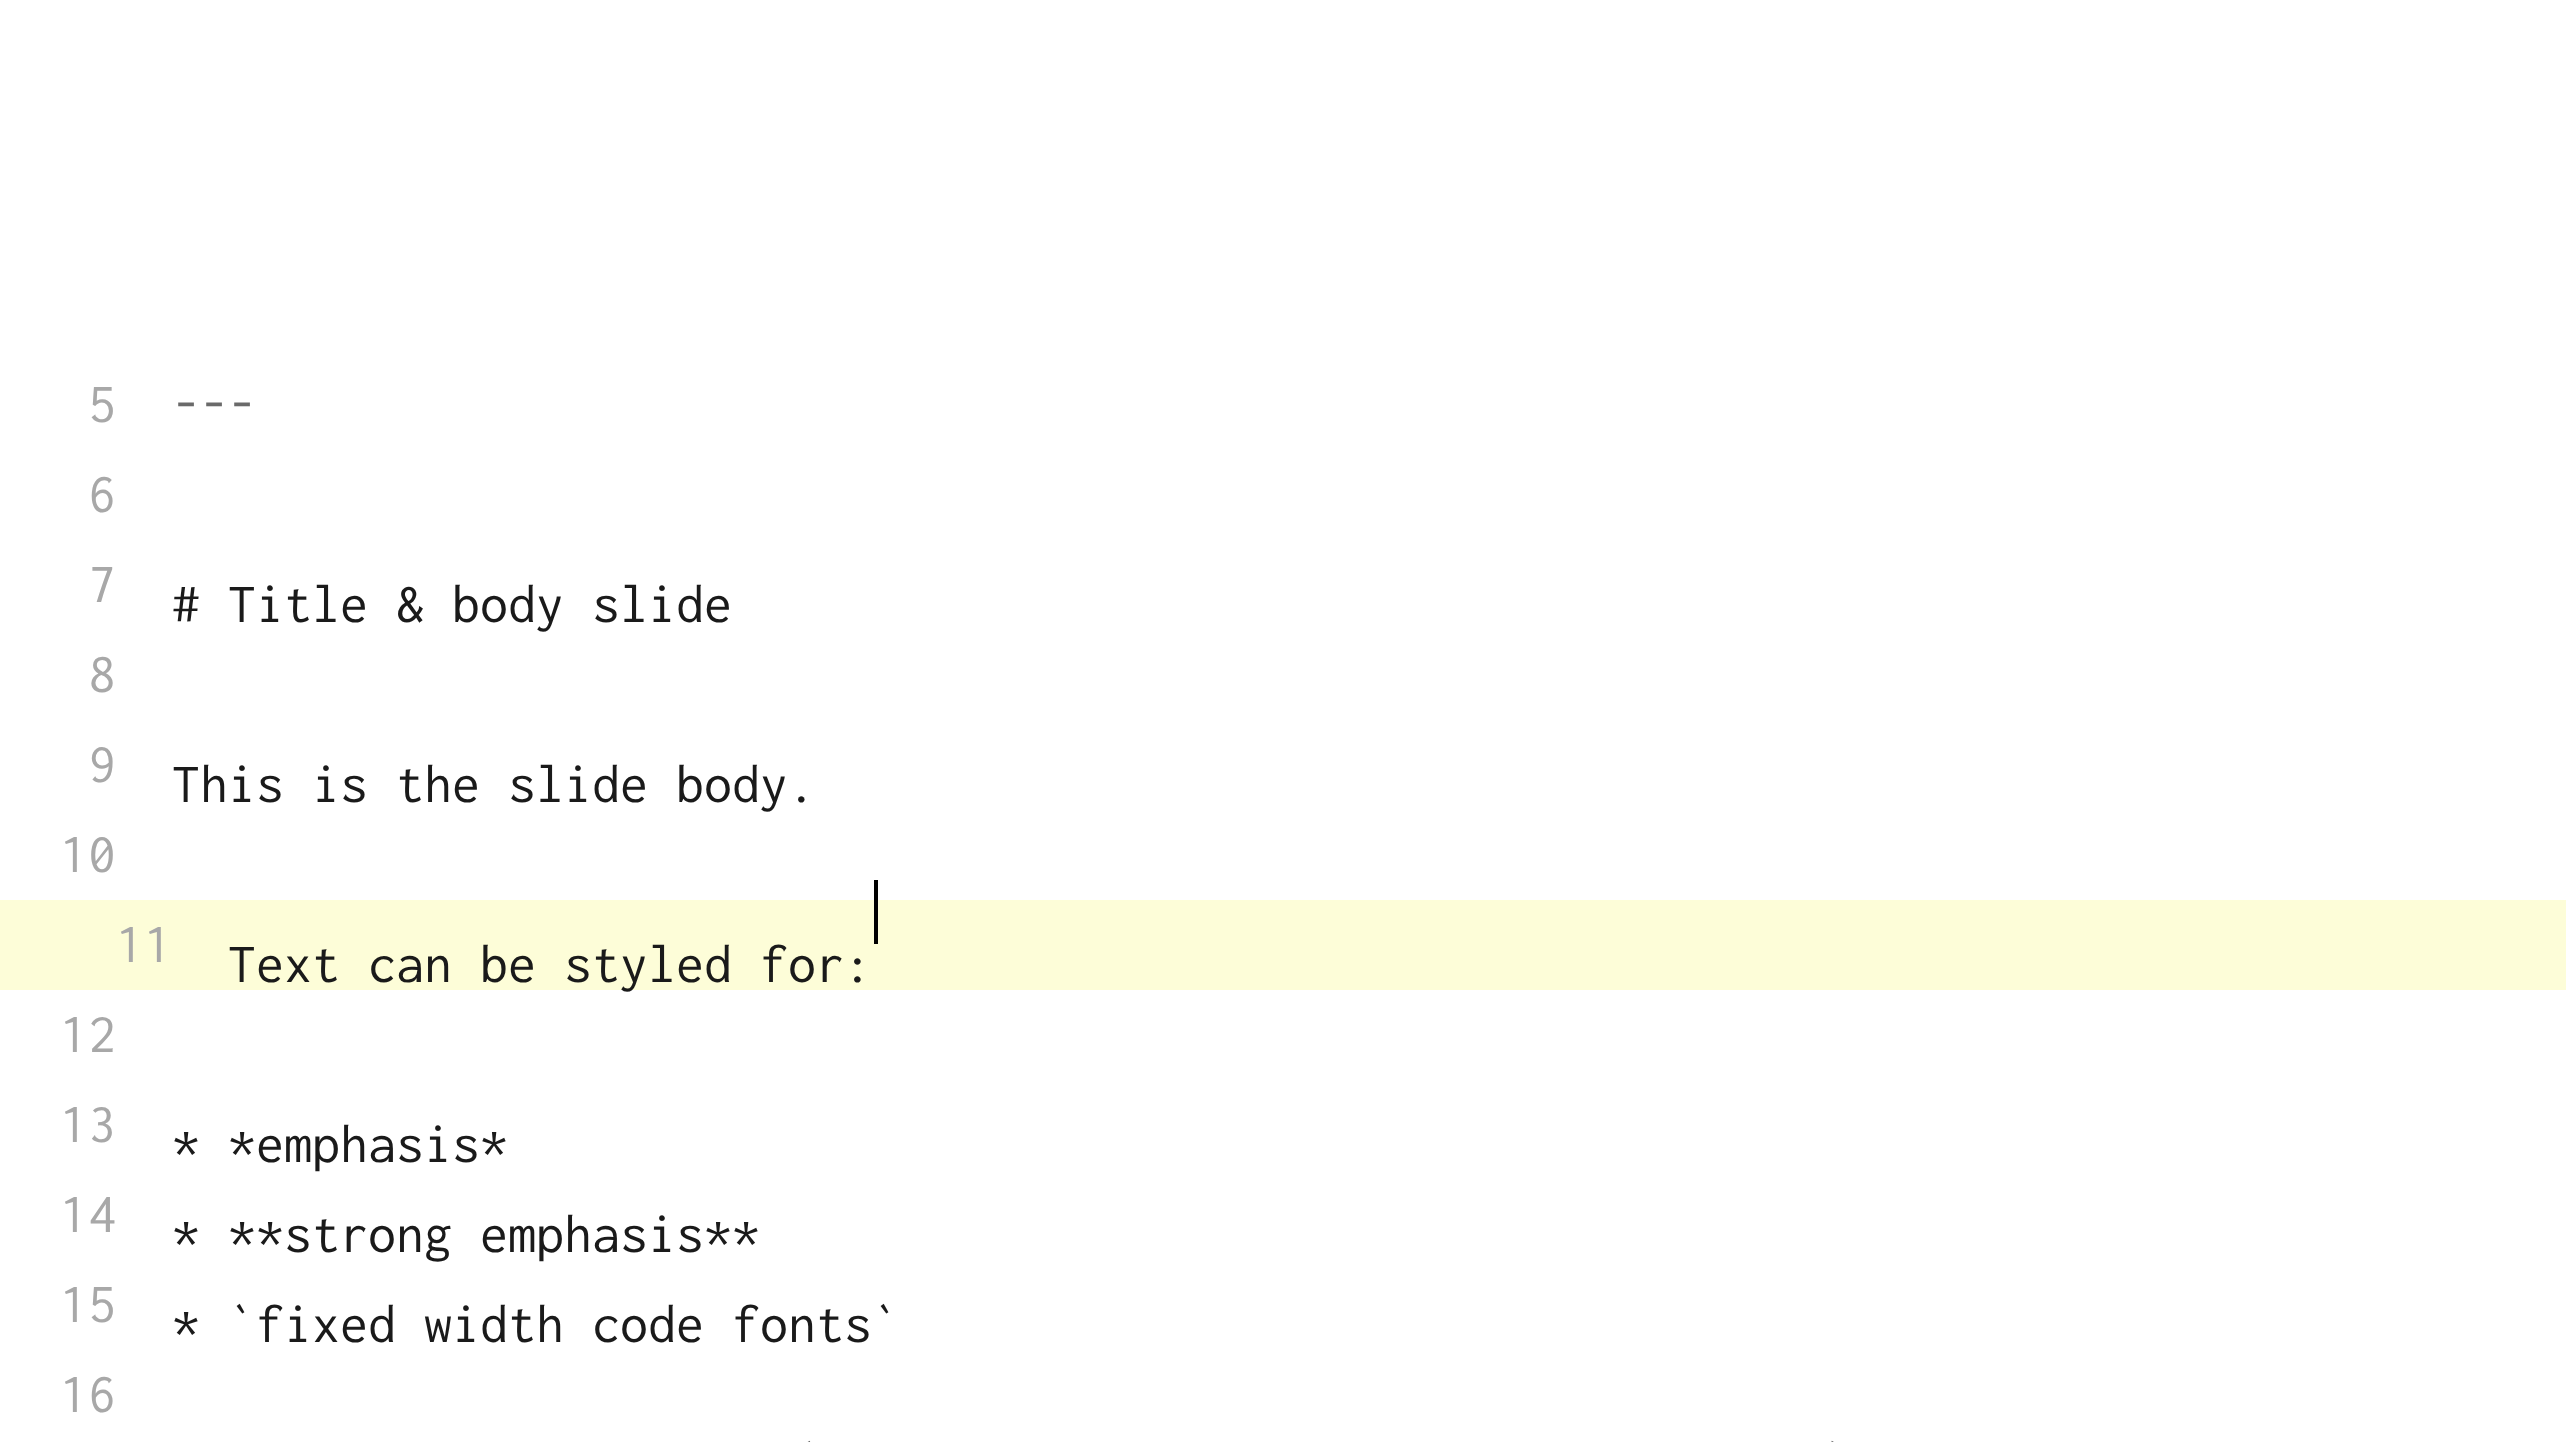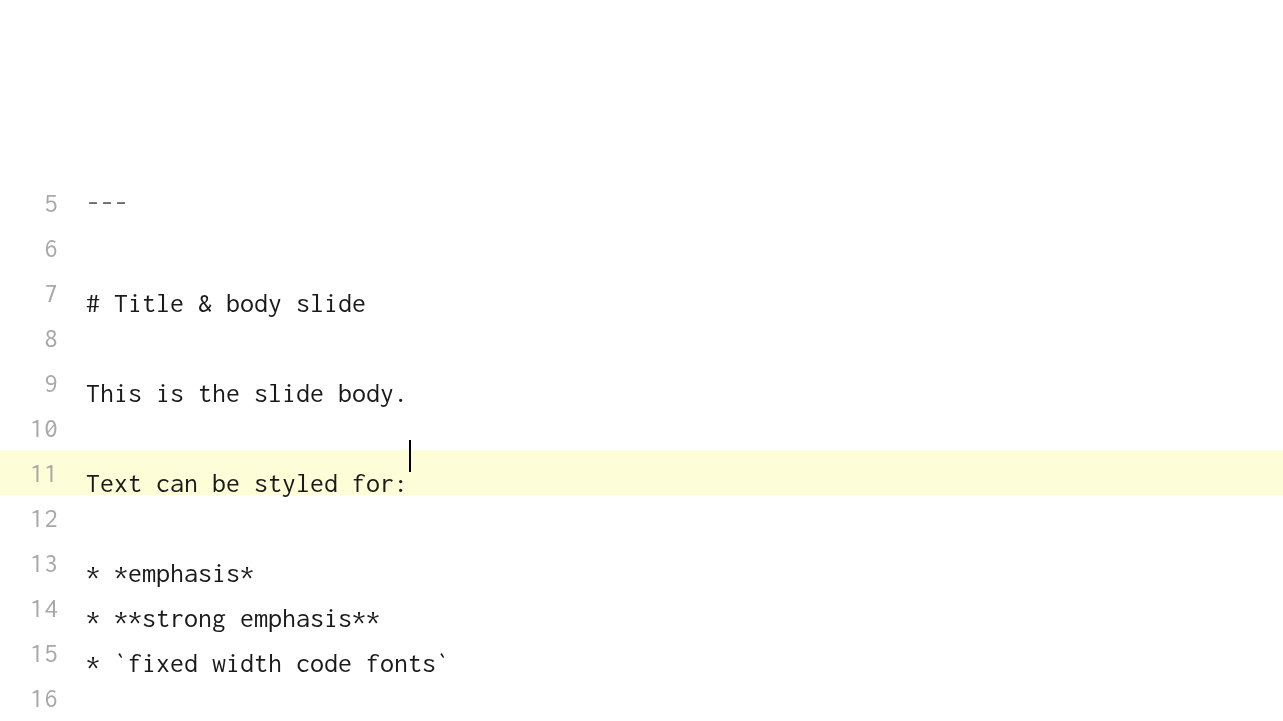--- a/index.html
+++ b/index.html
@@ -17,20 +17,21 @@
     height: 721px;
     position: relative;
   }
   .line {
     display: flex;
     height: 45px;
     align-items: center;
   }
   .line.active {
     background: #fdfdd8;
+    padding-left: 28px;
   }
   .gutter {
     width: 66px;
     text-align: right;
     padding-right: 8px;
     color: #a8a8a8;
     user-select: none;
     flex-shrink: 0;
   }
   .code {

